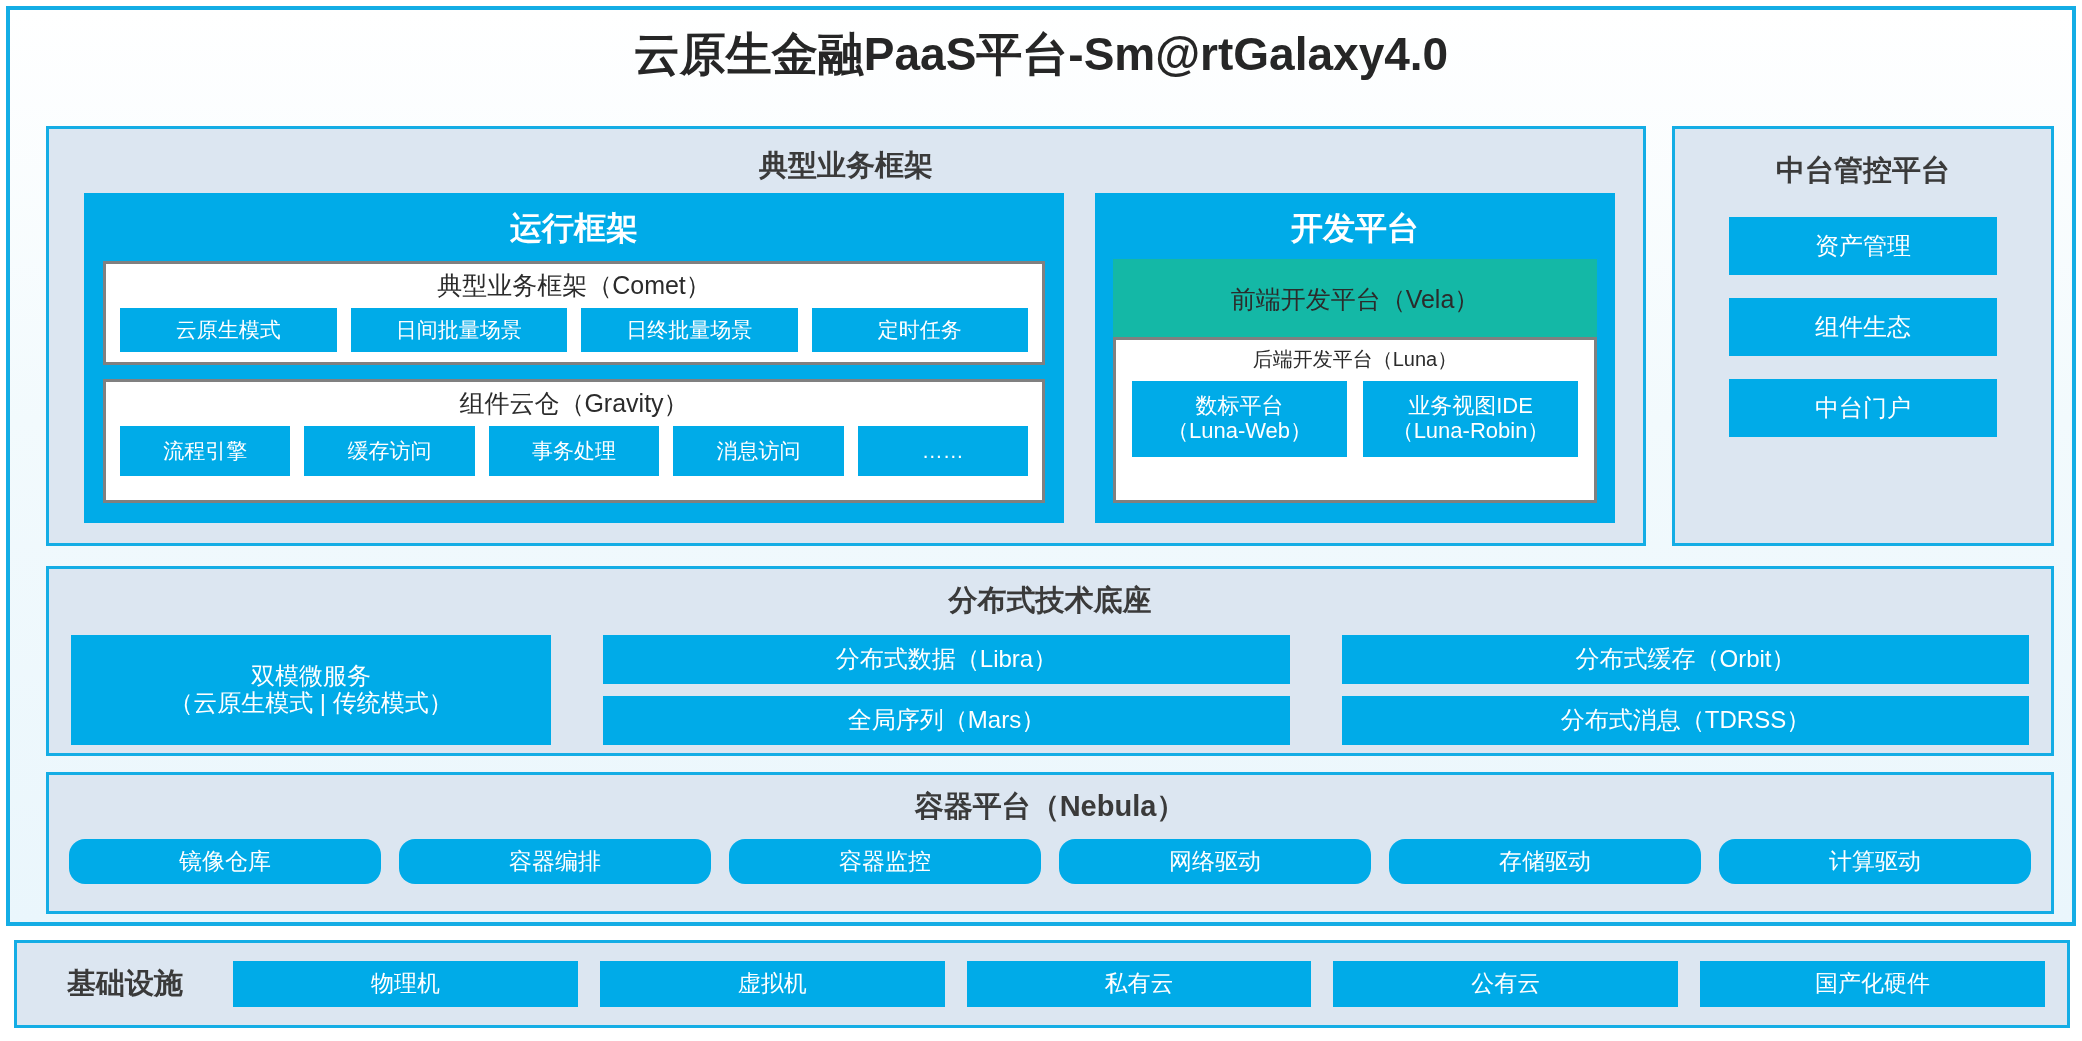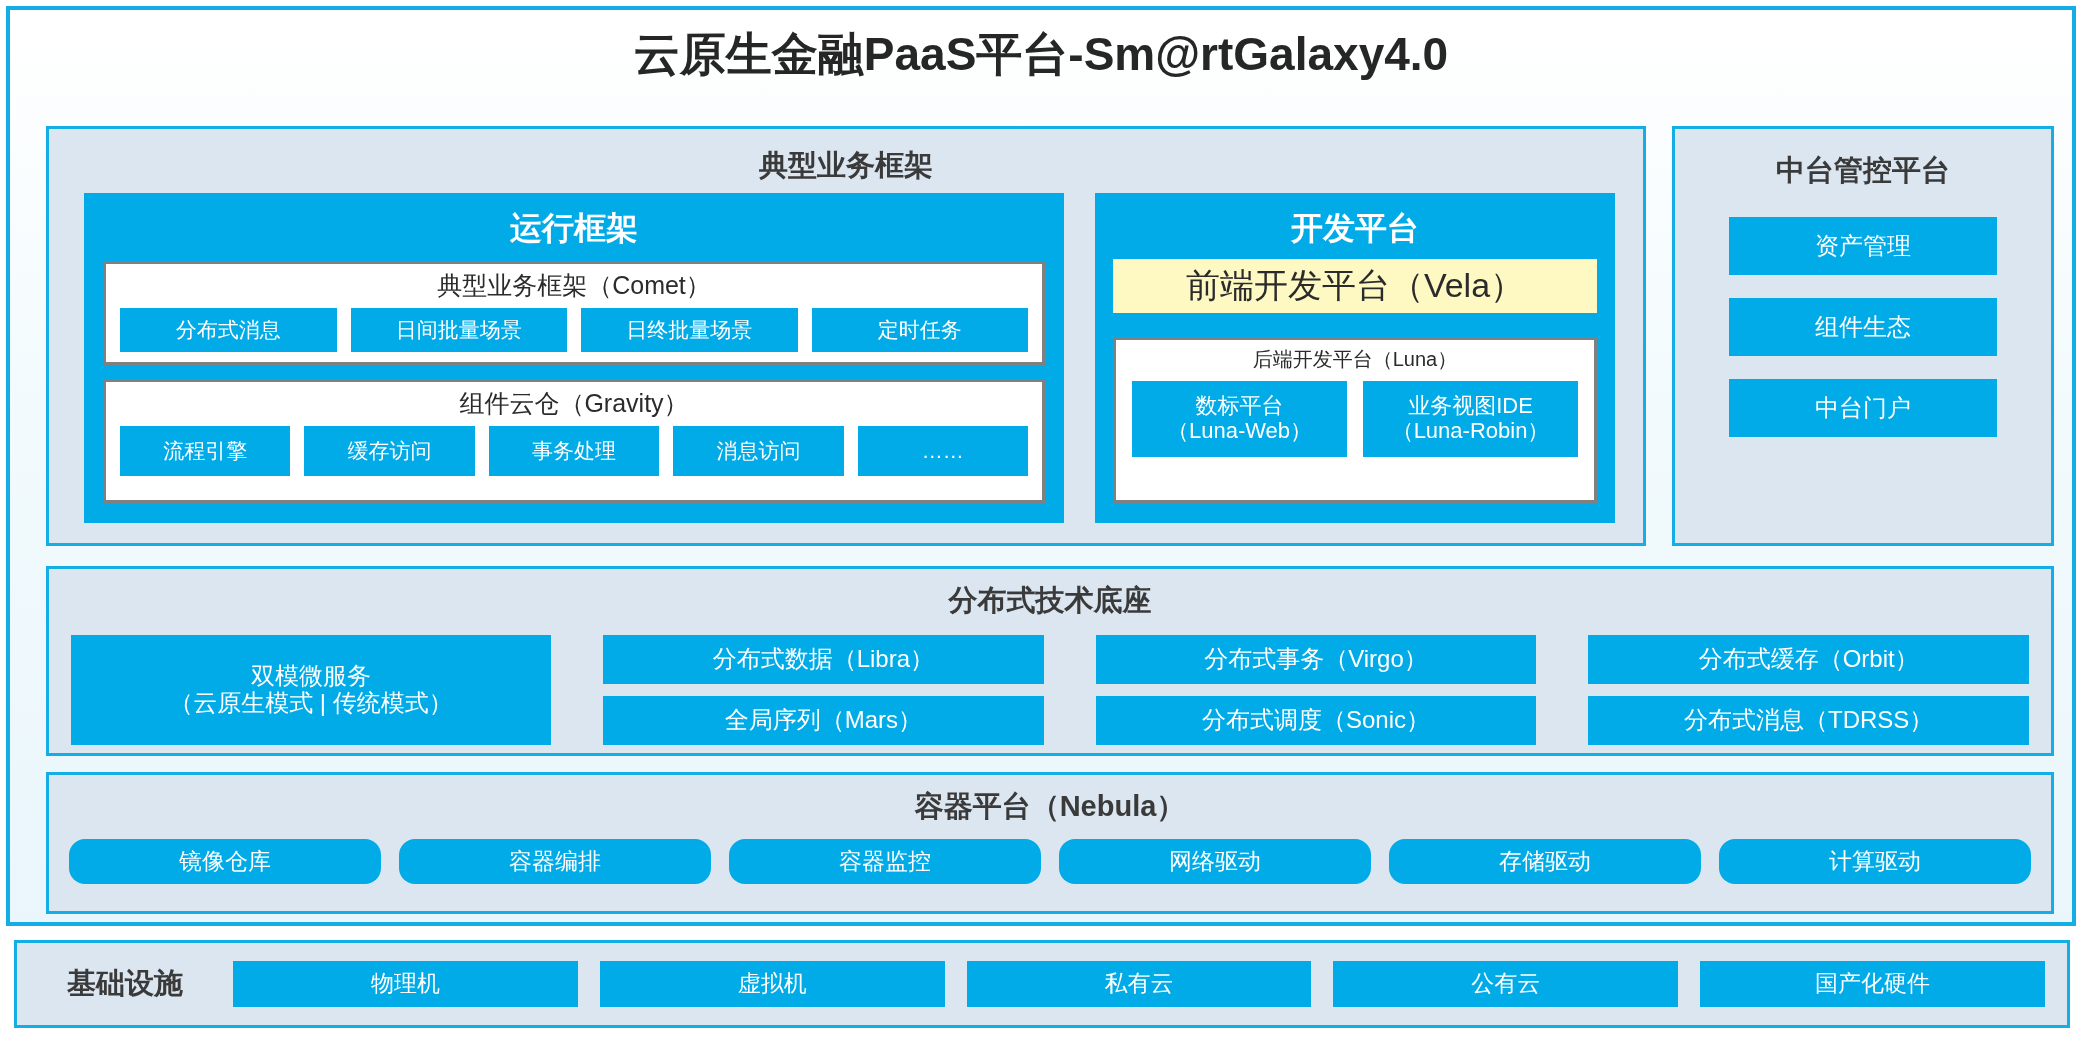--- a/index.html
+++ b/index.html
@@ -140,27 +140,27 @@
     color: #ffffff;
     font-size: 32px;
     font-weight: bold;
     margin-top: 14px;
   }
   #vela-box {
     position: absolute;
     left: 18px;
     top: 66px;
     width: 484px;
-    height: 54px;
-    background: #fef9c3;
+    height: 80px;
+    background: #14b8a6;
     box-sizing: border-box;
     display: flex;
     align-items: center;
     justify-content: center;
-    font-size: 34px;
+    font-size: 25px;
     color: #2b2b2b;
   }
   #luna-box {
     position: absolute;
     left: 18px;
     top: 144px;
     width: 484px;
     height: 166px;
   }
   #luna-title { font-size: 20px; margin-top: 6px; }
@@ -291,21 +291,21 @@
 
     <div id="lowcode-panel" class="panel">
       <div id="lowcode-title" class="panel-title">典型业务框架</div>
 
       <div id="runtime-framework">
         <div id="runtime-framework-title">运行框架</div>
 
         <div id="comet-box" class="white-box">
           <div class="white-box-title inner-title">典型业务框架（Comet）</div>
           <div class="chip-row">
-            <div class="blue-box chip">分布式消息</div>
+            <div class="blue-box chip">云原生模式</div>
             <div class="blue-box chip">日间批量场景</div>
             <div class="blue-box chip">日终批量场景</div>
             <div class="blue-box chip">定时任务</div>
           </div>
         </div>
 
         <div id="gravity-box" class="white-box">
           <div class="white-box-title inner-title">组件云仓（Gravity）</div>
           <div class="chip-row">
             <div class="blue-box chip">流程引擎</div>
@@ -354,24 +354,20 @@
         <div id="dualmode" class="blue-box">
           <span>双模微服务</span>
           <span>（云原生模式 | 传统模式）</span>
         </div>
 
         <div class="dist-col">
           <div class="blue-box chip4">分布式数据（Libra）</div>
           <div class="blue-box chip4">全局序列（Mars）</div>
         </div>
 
-        <div class="dist-col">
-          <div class="blue-box chip4">分布式事务（Virgo）</div>
-          <div class="blue-box chip4">分布式调度（Sonic）</div>
-        </div>
 
         <div class="dist-col">
           <div class="blue-box chip4">分布式缓存（Orbit）</div>
           <div class="blue-box chip4">分布式消息（TDRSS）</div>
         </div>
       </div>
     </div>
 
     <div id="container-panel" class="panel">
       <div id="container-title" class="panel-title">容器平台（Nebula）</div>

